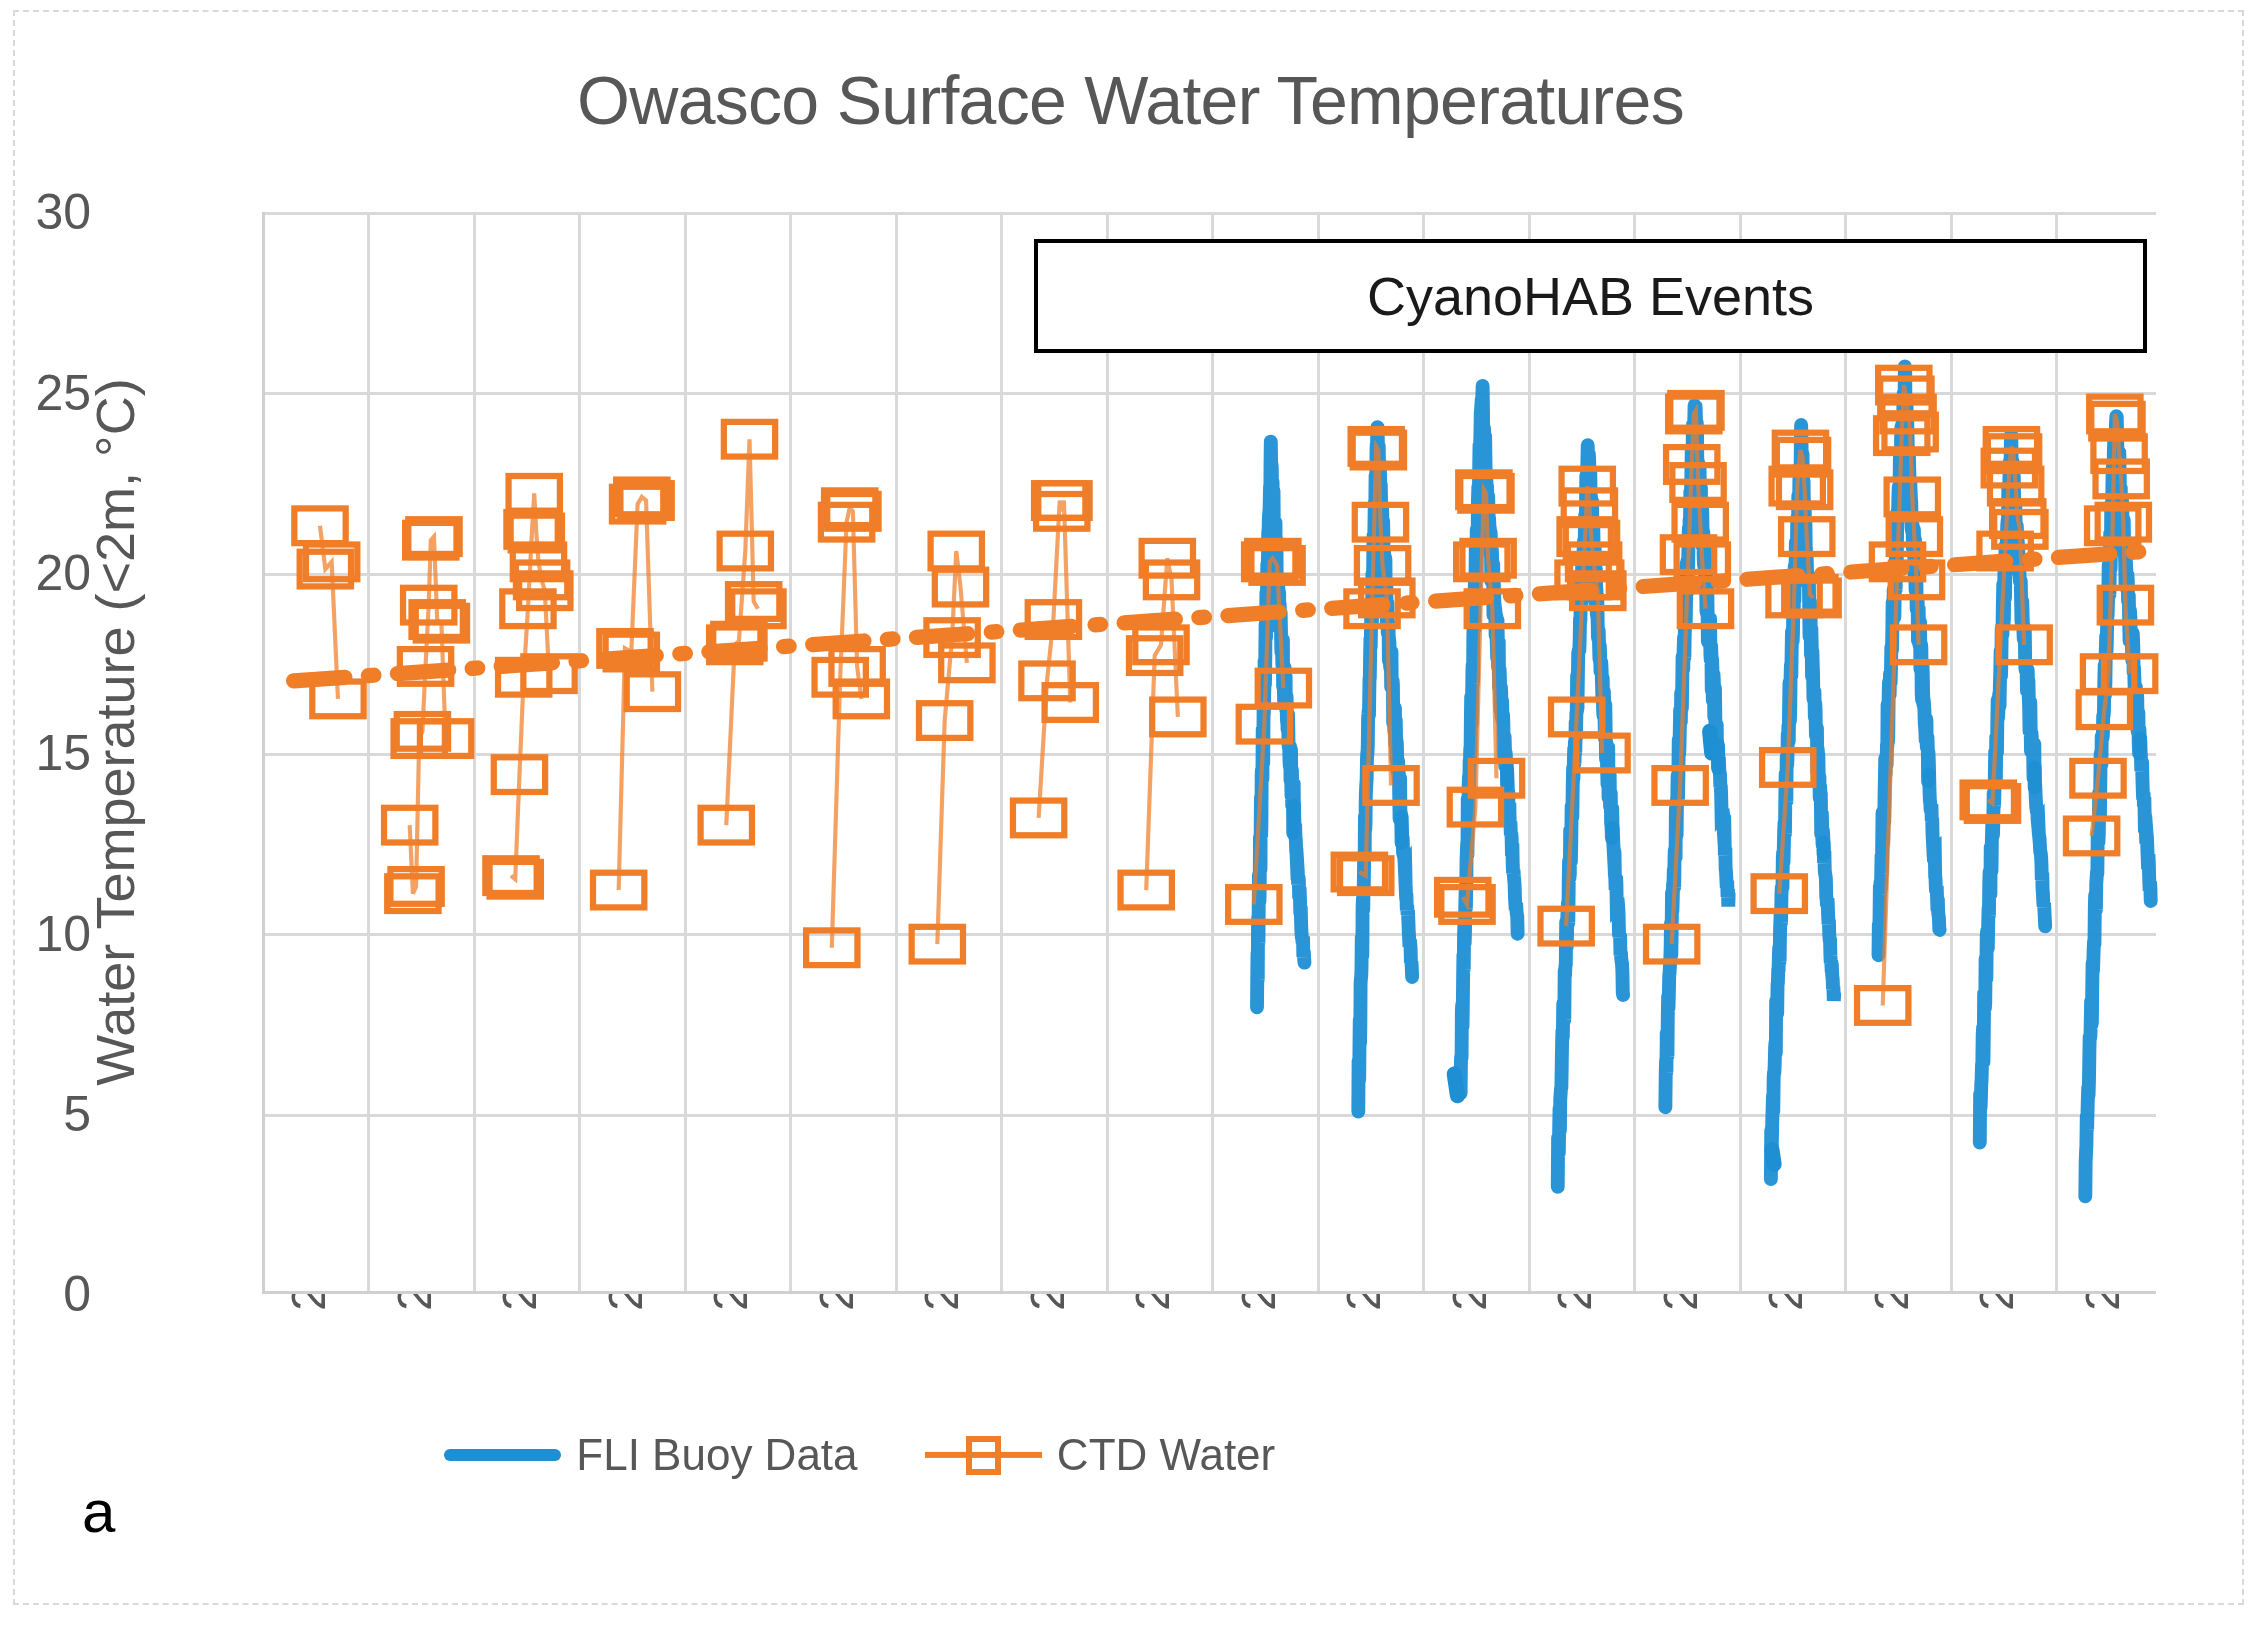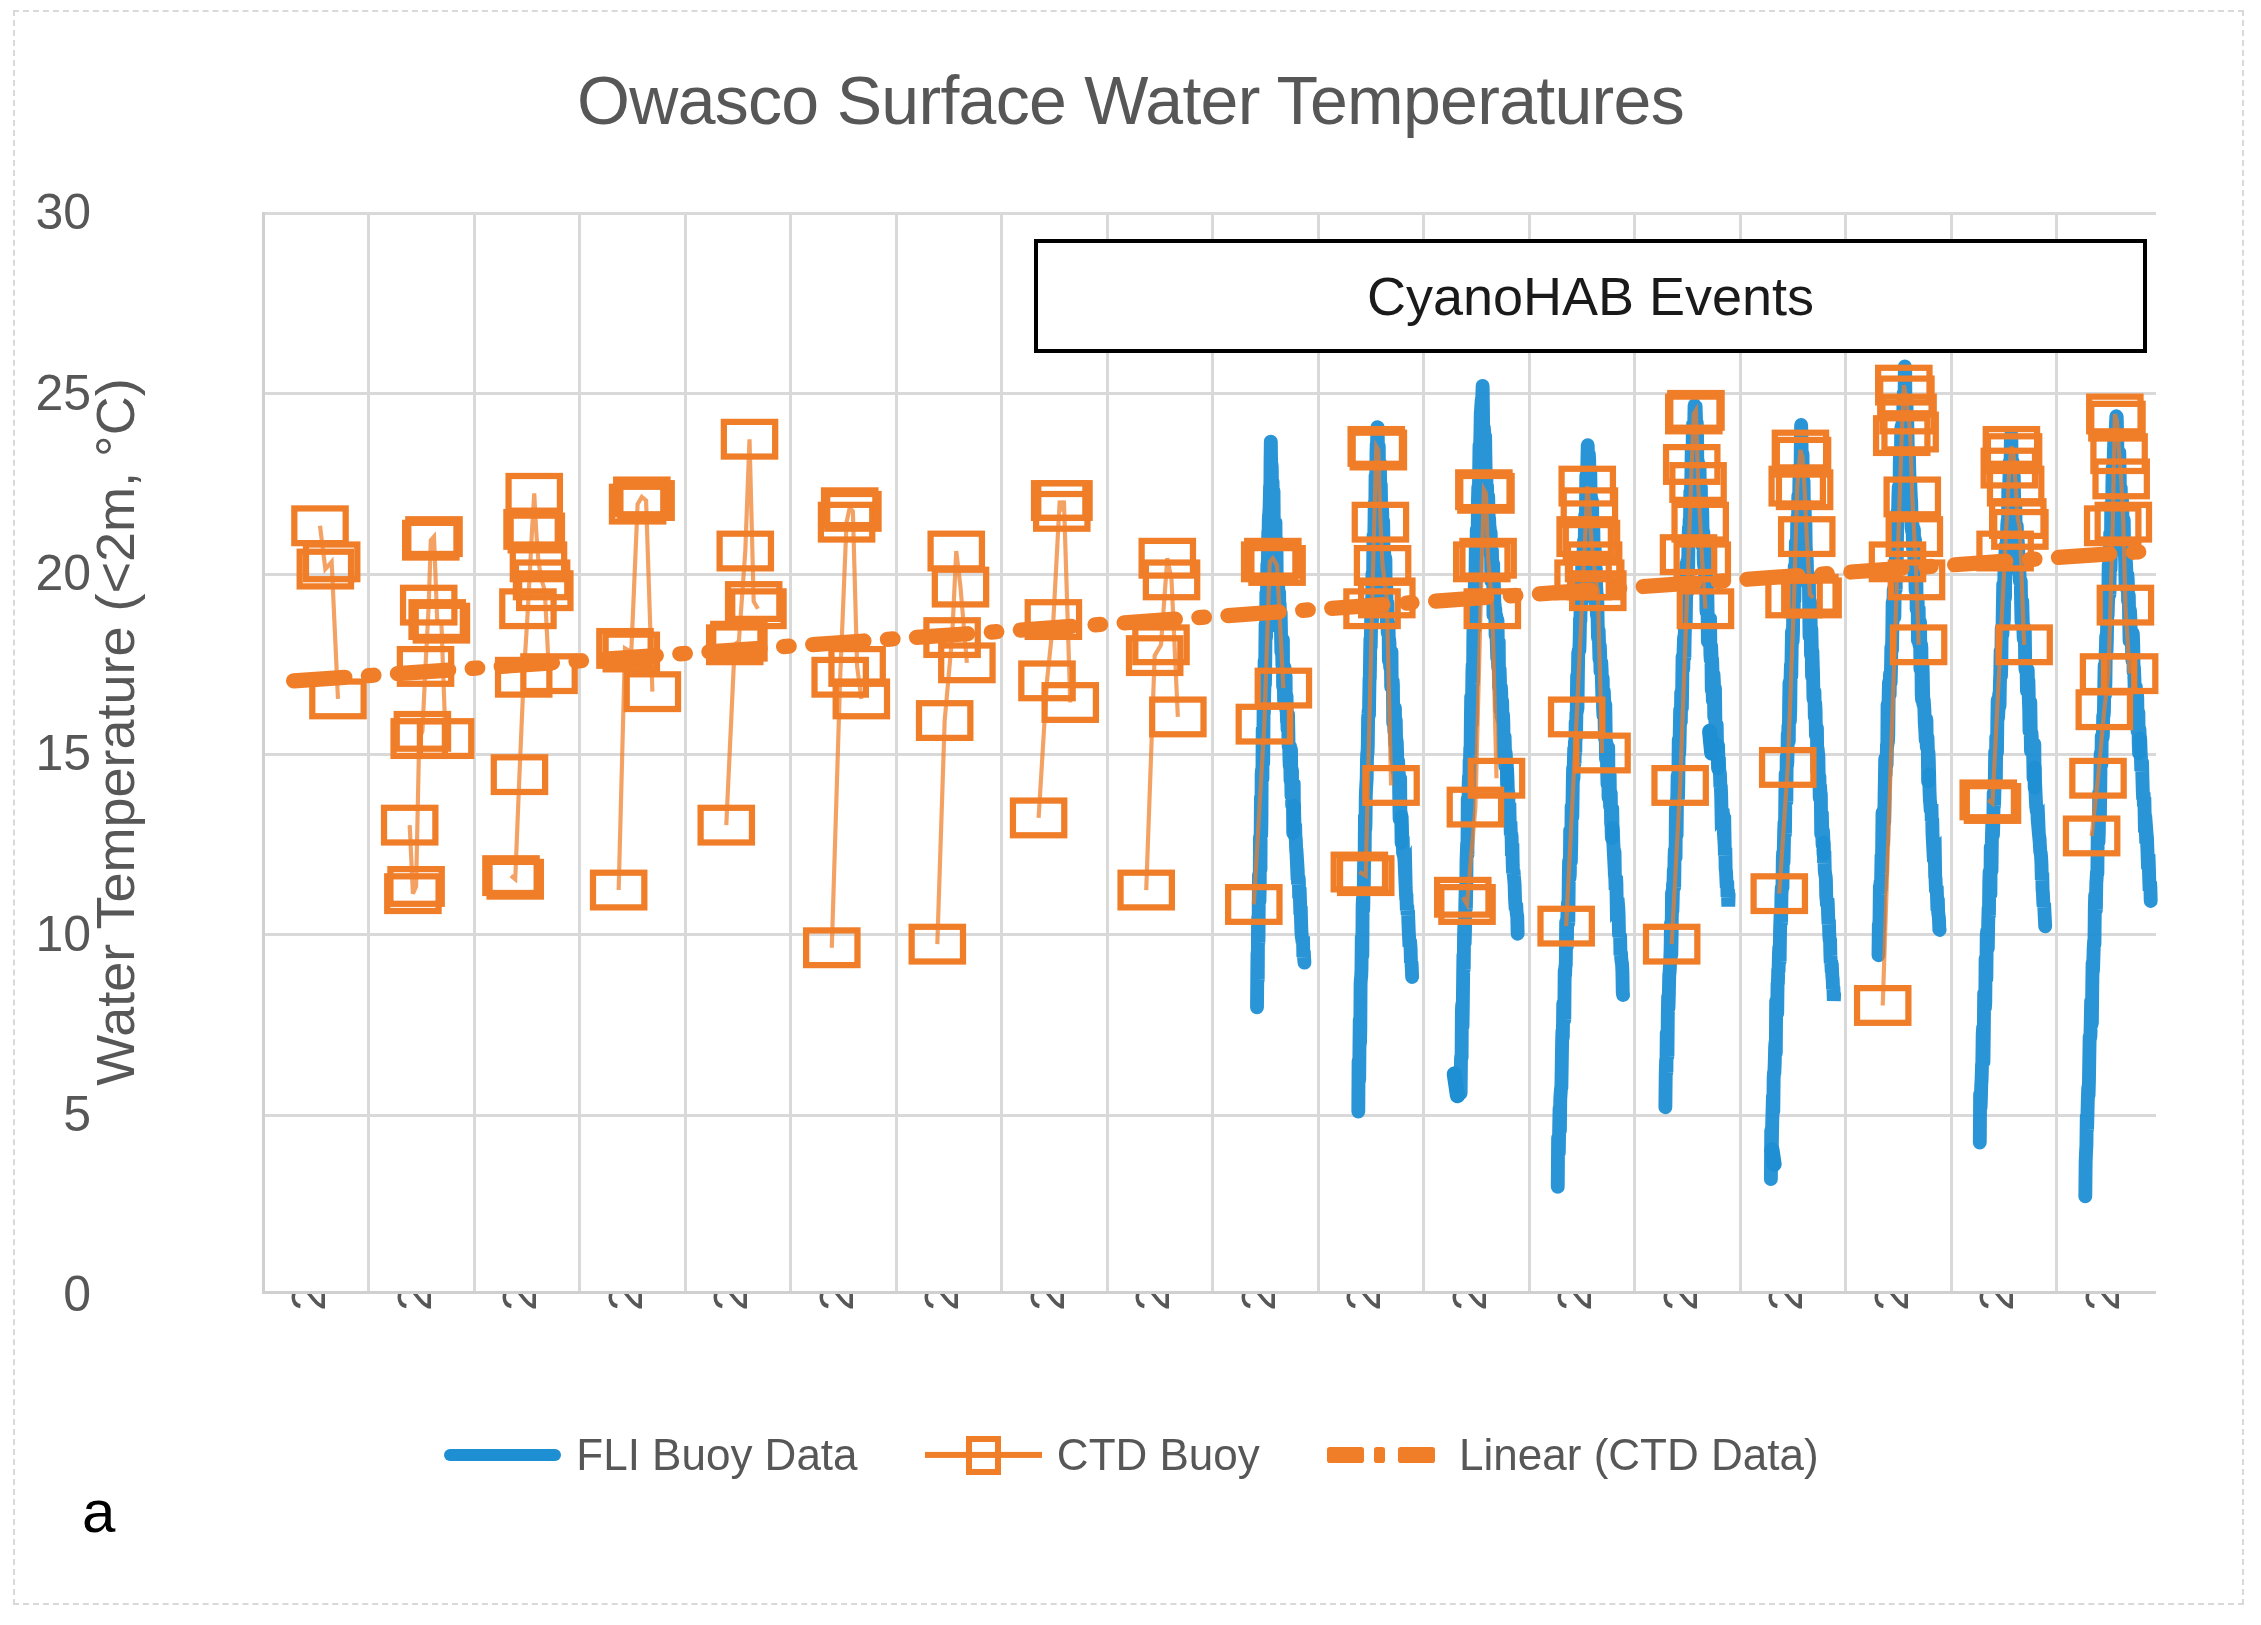--- a/index.html
+++ b/index.html
@@ -337,26 +337,18 @@
   <div id="legend">
     <div class="leg-item">
       <span class="leg-line-blue"></span>
       <span class="leg-text">FLI Buoy Data</span>
     </div>
     <div class="leg-item">
       <span class="leg-ctd">
         <i class="bar"></i>
           <i class="sq"></i>
       </span>
-      <span class="leg-text">CTD Buoy</span>
-    </div>
-    <div class="leg-item">
-      <span class="leg-trend">
-        <i style="left:0;width:37px;"></i>
-          <i style="left:47px;width:11px;"></i>
-          <i style="left:71px;width:37px;"></i>
-      </span>
-      <span class="leg-text">Linear (CTD Data)</span>
+      <span class="leg-text">CTD Water</span>
     </div>
   </div>
 
 </div>
 
 
 </body></html>

